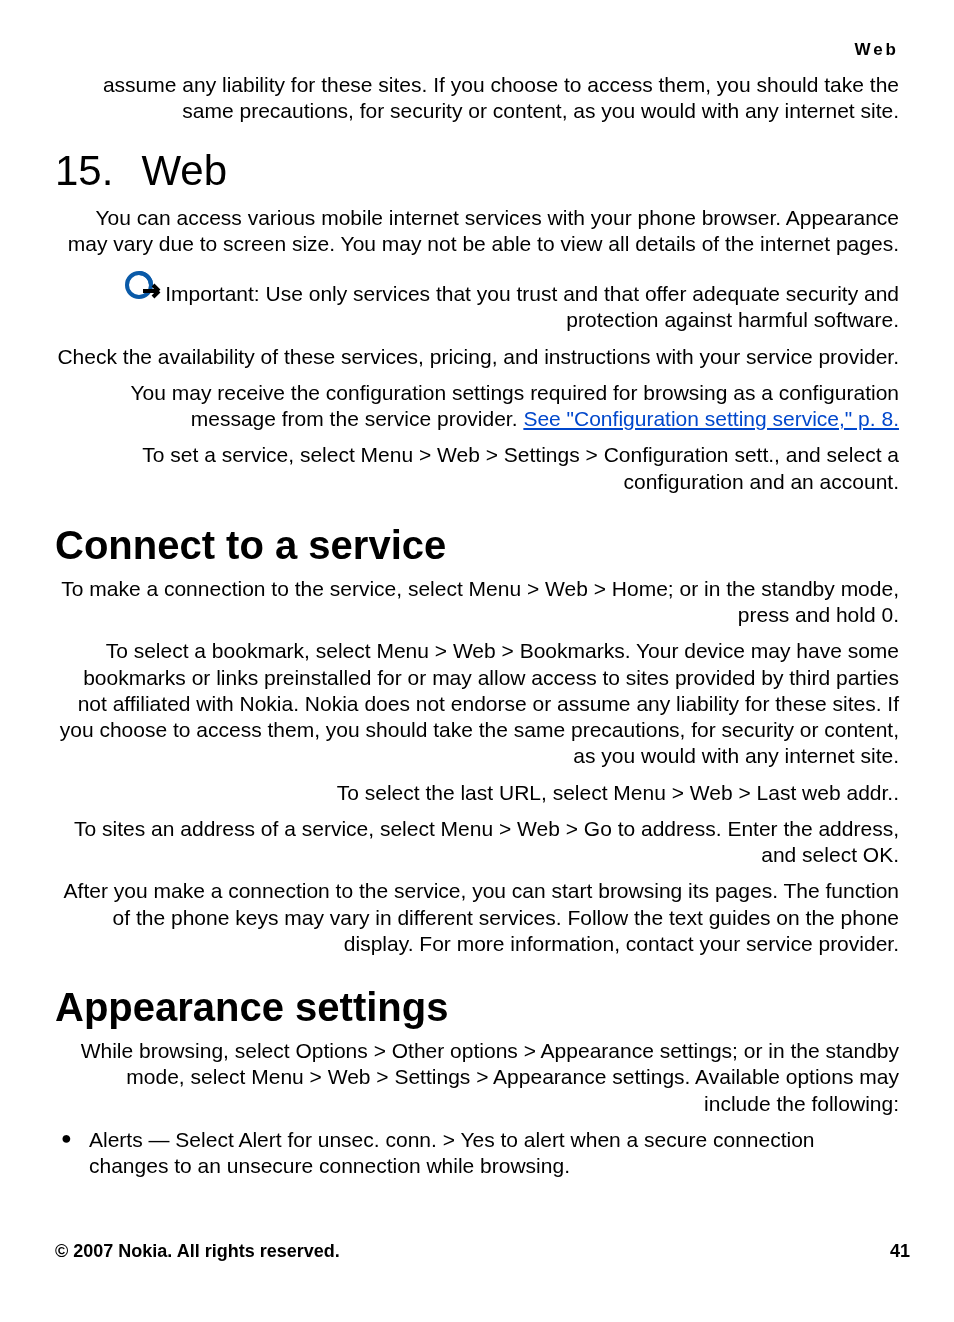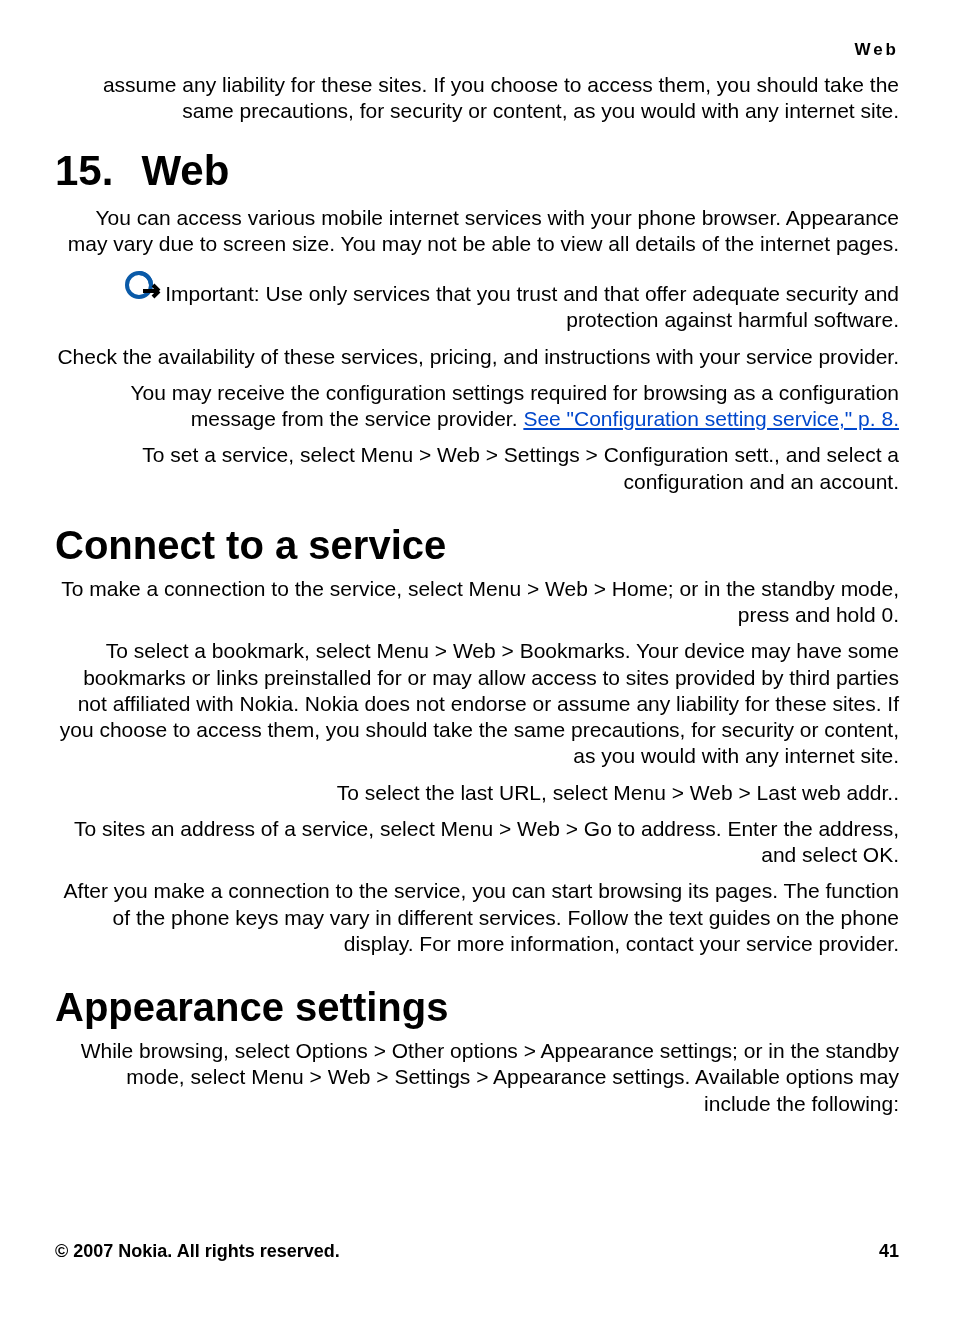--- a/index.html
+++ b/index.html
@@ -23,21 +23,21 @@
       margin-bottom: 12px;
     }
     .para {
       font-size: 21px;
       line-height: 1.25;
       margin-bottom: 10px;
       text-align: right;
     }
     .h1 {
       font-size: 42px;
-      font-weight: bold;
+      font-weight: normal;
       margin-top: 22px;
       margin-bottom: 10px;
     }
     .h1 .chapter-num {
       display: inline-block;
       margin-right: 28px;
     }
     .h2 {
       font-size: 40px;
       font-weight: bold;
@@ -73,21 +73,21 @@
     ul li::before {
       content: "●";
       position: absolute;
       left: 6px;
       top: 0;
       font-size: 18px;
     }
     .footer {
       position: absolute;
       left: 55px;
-      right: 55px;
+      right: 44px;
       bottom: 60px;
       font-size: 18px;
       font-weight: bold;
     }
     .footer .pagenum {
       float: right;
     }
   </style>
 </head>
 <body>
@@ -143,18 +143,21 @@
 
 <p class="para">After you make a connection to the service, you can start browsing its pages. The function of the phone keys may vary in different services. Follow the text guides on the phone display. For more information, contact your service provider.</p>
 
 <h2 class="h2">Appearance settings</h2>
 
 <p class="para">
   <span>While browsing, select </span><span class="bold">Options</span><span> &gt; </span><span class="bold">Other options</span><span> &gt; </span><span class="bold">Appearance settings</span><span>; or in the standby mode, select </span><span class="bold">Menu</span><span> &gt; </span><span class="bold">Web</span><span> &gt; </span><span class="bold">Settings</span><span> &gt; </span><span class="bold">Appearance settings</span><span>. Available options may include the following:</span>
 </p>
 
 <ul>
+  <li>
+    <span class="bold">Alerts</span><span>  — Select </span><span class="bold">Alert for unsec. conn.</span><span> &gt; </span><span class="bold">Yes</span><span> to alert when a secure connection changes to an unsecure connection while browsing.</span>
+  </li>
 </ul>
 
 <div class="footer">
   <span>© 2007 Nokia. All rights reserved.</span>
   <span class="pagenum">41</span>
 </div>
 
 </body></html>

